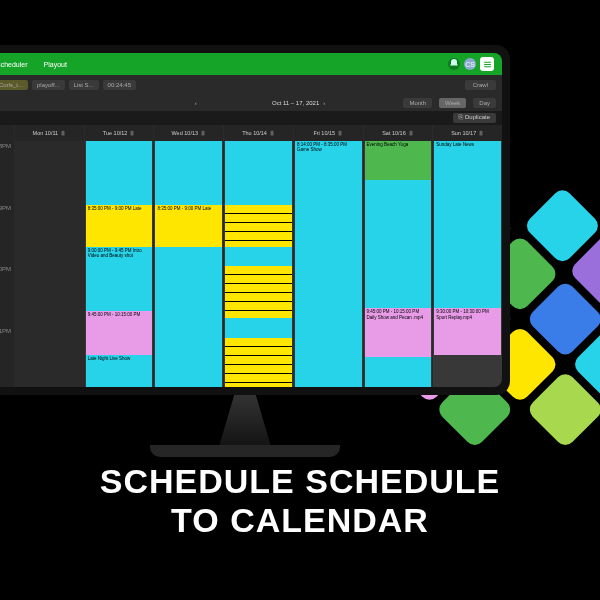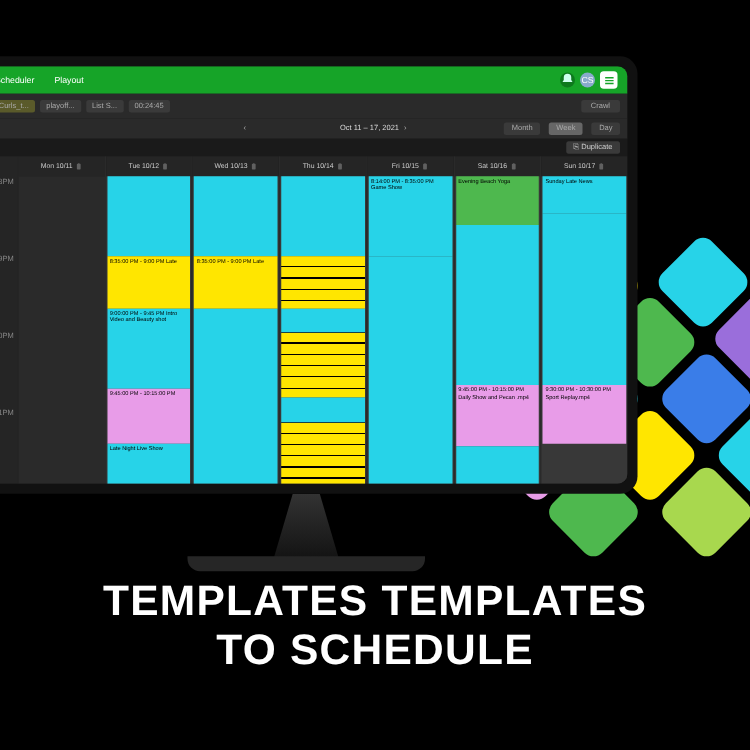--- a/index.html
+++ b/index.html
@@ -218,15 +218,15 @@
           </div>
         </div>
   </div>
 
  </div>
 </div>
 <div class="stand"></div>
 <div class="base"></div>
 
 <div class="overlay">
-  <div>TEMPLATES TEMPLATES</div>
-  <div>TO SCHEDULE</div>
+  <div>SCHEDULE SCHEDULE</div>
+  <div>TO CALENDAR</div>
 </div>
 
 </body></html>

